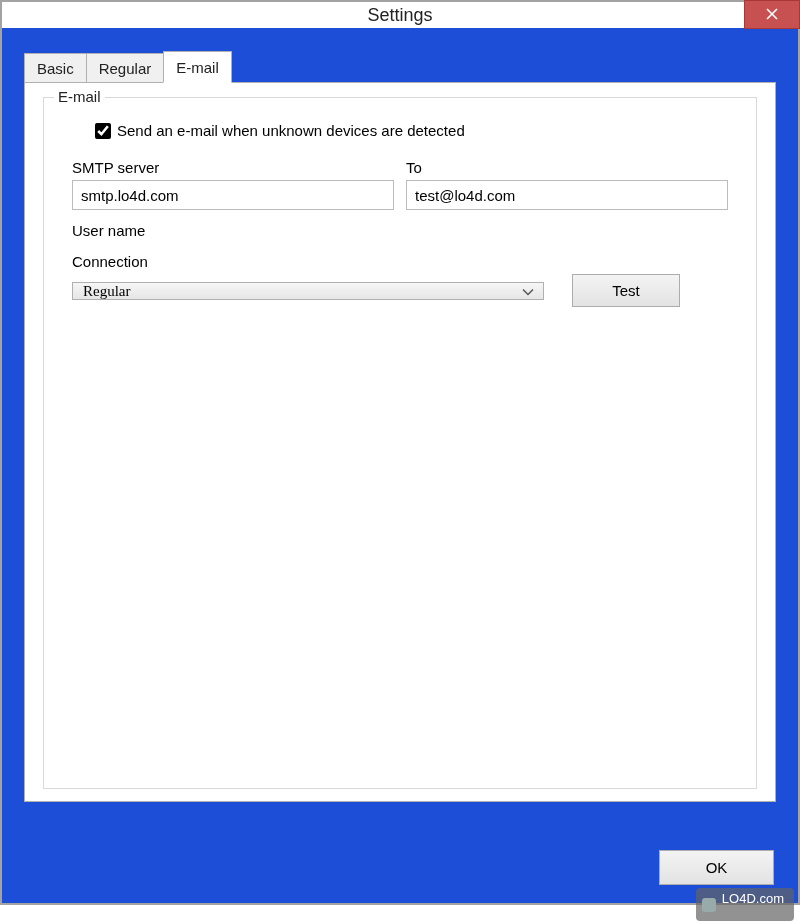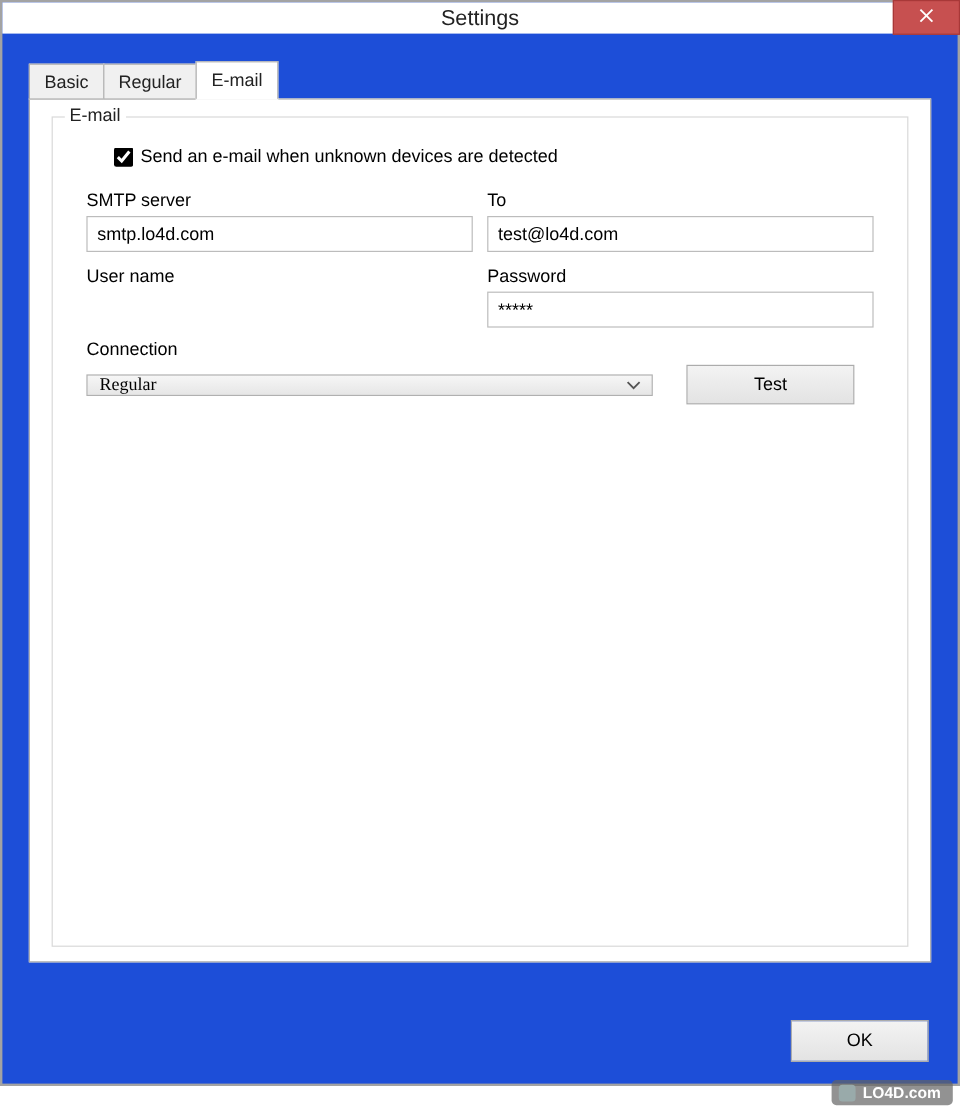--- a/index.html
+++ b/index.html
@@ -192,21 +192,21 @@
     pointer-events: none;
   }
   .select-wrap .chev svg {
     width: 12px;
     height: 8px;
     stroke: #555;
     fill: none;
     stroke-width: 1.5;
   }
   .test-btn {
-    width: 140px;
+    width: 108px;
     height: 33px;
     border: 1px solid #acacac;
     background: linear-gradient(#f3f3f3, #e3e3e3);
     font-size: 15px;
     font-family: inherit;
     cursor: pointer;
   }
   .footer-row {
     display: flex;
     justify-content: flex-end;
@@ -223,25 +223,24 @@
     margin-right: 2px;
     margin-top: 32px;
   }
   .watermark {
     position: absolute;
     right: 6px;
     bottom: 2px;
     background: rgba(100,100,100,0.7);
     color: #fff;
     font-size: 13px;
-    padding: 3px 10px 3px 26px;
+    padding: 3px 10px 15px 26px;
     border-radius: 4px;
     display: flex;
     align-items: center;
-    font-weight: bold;
   }
   .watermark::before {
     content: "";
     position: absolute;
     left: 6px;
     top: 50%;
     transform: translateY(-50%);
     width: 14px;
     height: 14px;
     background: #9aa;
@@ -284,24 +283,20 @@
           <div class="form-field">
             <label>SMTP server</label>
             <input type="text" value="smtp.lo4d.com" style="">
           </div>
           <div class="form-field">
             <label>To</label>
             <input type="text" value="test@lo4d.com" style="">
           </div>
           <div class="form-field">
             <label>User name</label>
-          </div>
-          <div class="form-field">
-            <label>Password</label>
-            <input type="text" value="*****" style="">
           </div>
         </div>
 
         <div class="conn-row">
           <label class="conn-label">Connection</label>
           <div class="conn-controls">
             <div class="select-wrap">
               <select>
                 <option>Regular</option>
               </select>

